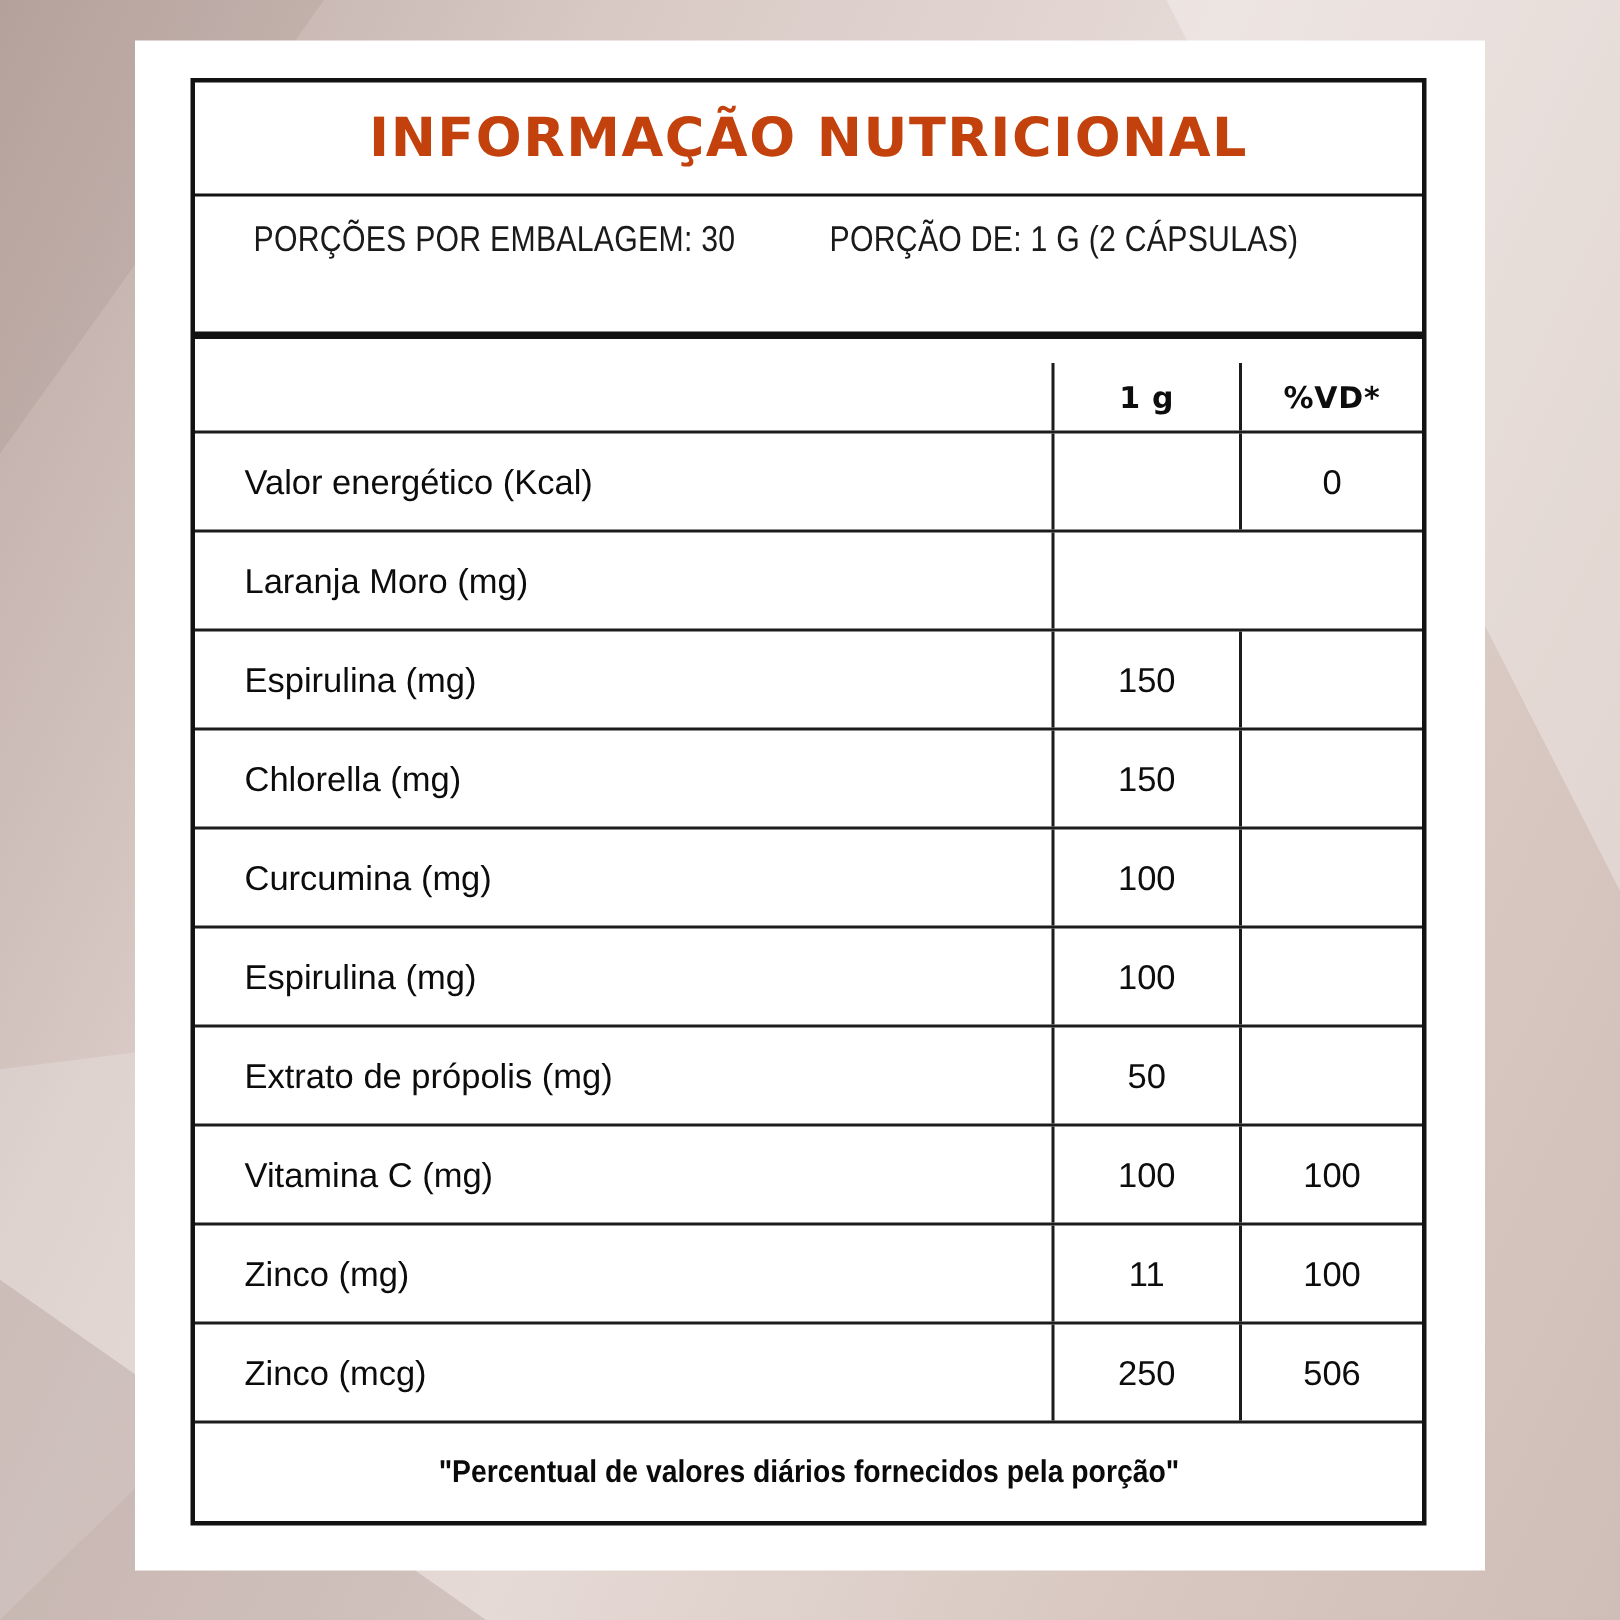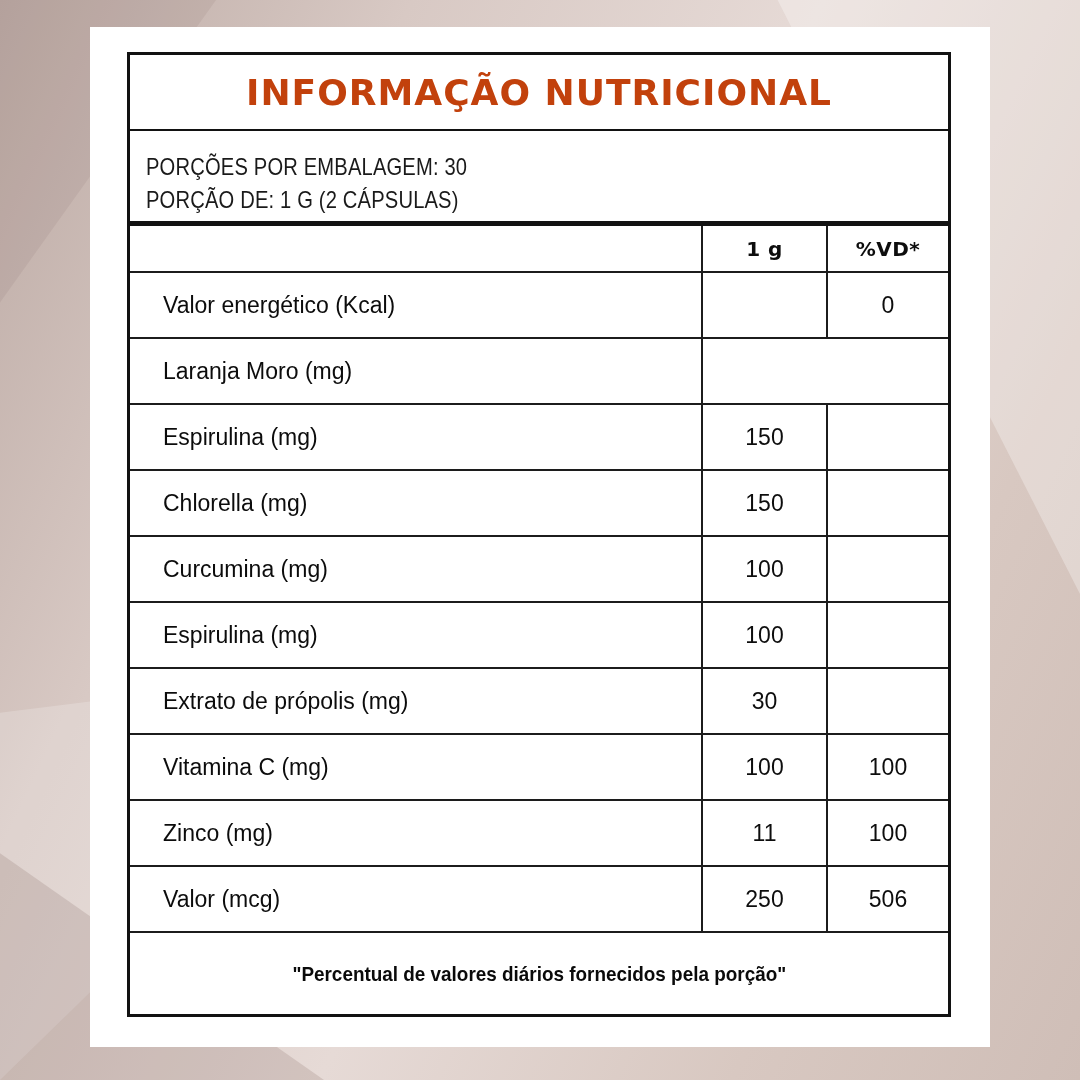--- a/index.html
+++ b/index.html
@@ -47,35 +47,35 @@
     display: flex; align-items: center; justify-content: center;
     font-family: "DejaVu Sans", sans-serif;
     font-size: 36px; font-weight: 800; letter-spacing: 1px;
     color: #c2410c;
   }
 
   .row-serving {
     height: 95px; flex: none;
     border-bottom: 5px solid #121212;
     padding: 13px 0 0 16px;
-    display: flex; flex-direction: column; justify-content: center;
+    display: flex; flex-direction: row; justify-content: center;
     gap: 2px;
   }
   .serving-line {
     font-size: 24px; line-height: 31px; color: #1a1a1a;
     transform: scaleX(0.84); transform-origin: left center;
     white-space: nowrap; letter-spacing: 0.2px;
   }
 
   .grid-row {
     display: grid;
     grid-template-columns: 1fr 125px 122px;
     flex: none;
   }
-  .row-header { height: 45px; }
+  .row-header { height: 45px; margin-top: 16px; }
   .data-row   { height: 66px; border-top: 2px solid #1c1c1c; padding-left: 16px; }
 
   .cell { display: flex; align-items: center; }
   .cell-label  { padding-left: 17px; font-size: 23px; color: #0c0c0c; }
   .cell-amount, .cell-vd {
     justify-content: center;
     border-left: 2px solid #1c1c1c;
     font-size: 23px;
   }
   .row-header .cell-amount, .row-header .cell-vd {
@@ -151,38 +151,38 @@
   </div>
 
   <div class="grid-row data-row">
     <div class="cell cell-label">Espirulina (mg)</div>
     <div class="cell cell-amount">100</div>
     <div class="cell cell-vd"></div>
   </div>
 
   <div class="grid-row data-row">
     <div class="cell cell-label">Extrato de própolis (mg)</div>
-    <div class="cell cell-amount">30</div>
+    <div class="cell cell-amount">50</div>
     <div class="cell cell-vd"></div>
   </div>
 
   <div class="grid-row data-row">
     <div class="cell cell-label">Vitamina C (mg)</div>
     <div class="cell cell-amount">100</div>
     <div class="cell cell-vd">100</div>
   </div>
 
   <div class="grid-row data-row">
     <div class="cell cell-label">Zinco (mg)</div>
     <div class="cell cell-amount">11</div>
     <div class="cell cell-vd">100</div>
   </div>
 
   <div class="grid-row data-row">
-    <div class="cell cell-label">Valor (mcg)</div>
+    <div class="cell cell-label">Zinco (mcg)</div>
     <div class="cell cell-amount">250</div>
     <div class="cell cell-vd">506</div>
   </div>
 </div>
 
     <div class="row-footer">
       <div class="footnote-text">"Percentual de valores diários fornecidos pela porção"</div>
     </div>
 
   </div>

